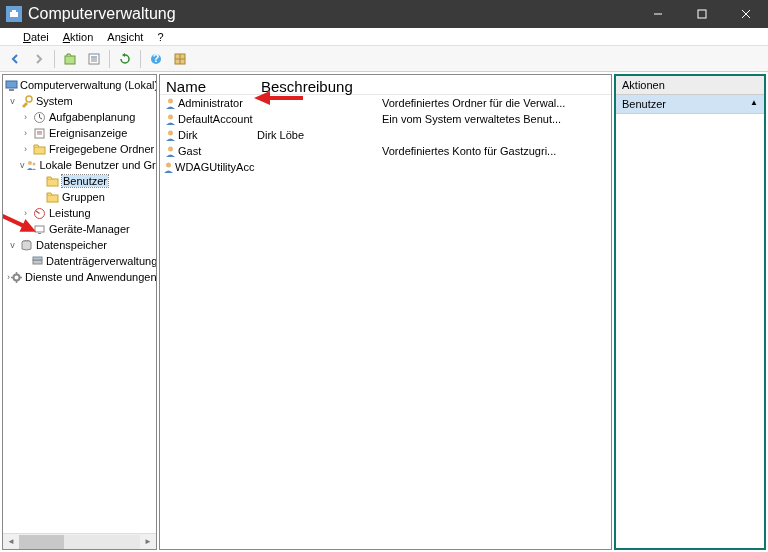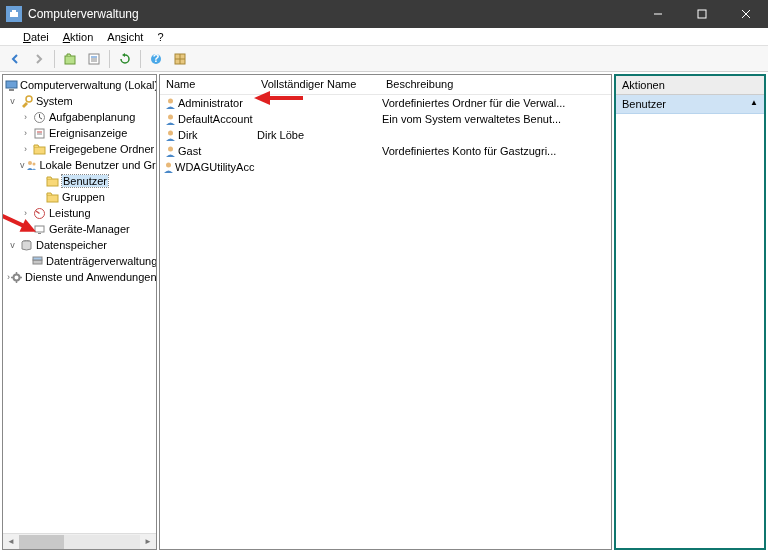--- a/index.html
+++ b/index.html
@@ -1,20 +1,20 @@
 <!DOCTYPE html>
 <html><head>
 <meta charset="utf-8">
 <style>
 * { margin:0; padding:0; box-sizing:border-box; font-family:'Segoe UI',Tahoma,sans-serif; font-size:11px; user-select:none; }
 body { width:768px; height:552px; overflow:hidden; background:#fff; }
 .titlebar { height:28px; background:#3a3a3a; color:#fff; display:flex; align-items:center; padding-left:6px; }
 .titlebar .icon { width:16px; height:16px; background:#6aa0d8; margin-right:6px; display:flex; align-items:center; justify-content:center; }
 .titlebar .icon svg { width:10px; height:10px; }
-.titlebar .title { flex:1; font-size:12px; }
+.titlebar .title { flex:1; font-size:16px; }
 .winbtns { display:flex; height:100%; }
 .winbtn { width:44px; display:flex; align-items:center; justify-content:center; color:#fff; }
 .winbtn svg { width:10px; height:10px; }
 .menubar { height:18px; background:#fff; display:flex; align-items:center; padding-left:16px; border-bottom:1px solid #e0e0e0; }
 .menubar span { padding:0 7px; font-size:11px; }
 .menubar span u { text-decoration:underline; }
 .toolbar { height:26px; background:#f7f7f7; border-bottom:1px solid #d0d0d0; display:flex; align-items:center; padding-left:4px; gap:2px; }
 .tbtn { width:22px; height:22px; display:flex; align-items:center; justify-content:center; border:1px solid transparent; }
 .tbtn svg { width:14px; height:14px; }
 .tsep { width:1px; height:18px; background:#ccc; margin:0 2px; }
@@ -26,21 +26,21 @@
 .ticon { width:16px; height:14px; display:flex; align-items:center; justify-content:center; margin-right:2px; }
 .ticon svg { width:13px; height:13px; }
 .tlabel { font-size:11px; }
 .tnode.selected .tlabel { background:#cce4f7; outline:1px dotted #888; padding:0 1px; }
 .tscroll { height:16px; background:#f0f0f0; border-top:1px solid #ddd; display:flex; align-items:center; }
 .tscroll .track { flex:1; height:14px; background:#e8e8e8; position:relative; }
 .tscroll .thumb { position:absolute; left:0; width:45px; height:100%; background:#c8c8c8; }
 .tscroll .sbtn { width:16px; height:14px; display:flex; align-items:center; justify-content:center; color:#777; font-size:8px; }
 .listpane { flex:1; border:1px solid #888; margin:2px 1px; background:#fff; display:flex; flex-direction:column; position:relative; }
 .listhdr { display:flex; height:20px; border-bottom:1px solid #e8e8e8; background:#fff; }
-.listhdr .col { padding:3px 6px; font-size:11px; }
+.listhdr .col { padding:3px 6px; font-size:15px; }
 .col-name { width:95px; }
 .col-full { width:125px; }
 .col-desc { flex:1; }
 .listbody { flex:1; overflow:hidden; }
 .lrow { display:flex; height:16px; align-items:center; }
 .lrow .col { padding:0 2px; font-size:11px; white-space:nowrap; overflow:hidden; text-overflow:ellipsis; display:flex; align-items:center; }
 .lrow .uicon { width:16px; height:14px; display:flex; align-items:center; justify-content:center; }
 .lrow .uicon svg { width:13px; height:13px; }
 .actionpane { width:152px; border:2px solid #0f766e; margin:2px 2px 2px 1px; background:#fff; display:flex; flex-direction:column; }
 .actionhdr { background:#ededed; border-bottom:1px solid #ccc; padding:3px 6px; font-size:11px; font-weight:400; }
@@ -285,21 +285,20 @@
     </div>
   </div>
 
   <div class="listpane">
     <div class="arrow arrow1" style="position:absolute;left:88px;top:13px;"><svg viewBox="0 0 60 20">
           <line x1="55" y1="10" x2="18" y2="10" stroke="#e02020" stroke-width="4"></line>
           <path d="M22 3 L6 10 L22 17 Z" fill="#e02020"></path>
         </svg></div>
     <div class="listhdr">
       <div class="col col-name">Name</div>
-      <div class="col col-full">Vollständiger Name</div>
       <div class="col col-desc">Beschreibung</div>
     </div>
     <div class="listbody" id="listbody">
         <div class="lrow">
           <div class="col col-name">
             <span class="uicon">
               <svg viewBox="0 0 13 13">
                 <circle cx="6.5" cy="4" r="2.5" fill="#e8b878"></circle>
                 <path d="M2 12 Q6.5 7 11 12" fill="#4a88c8"></path>
               </svg>

